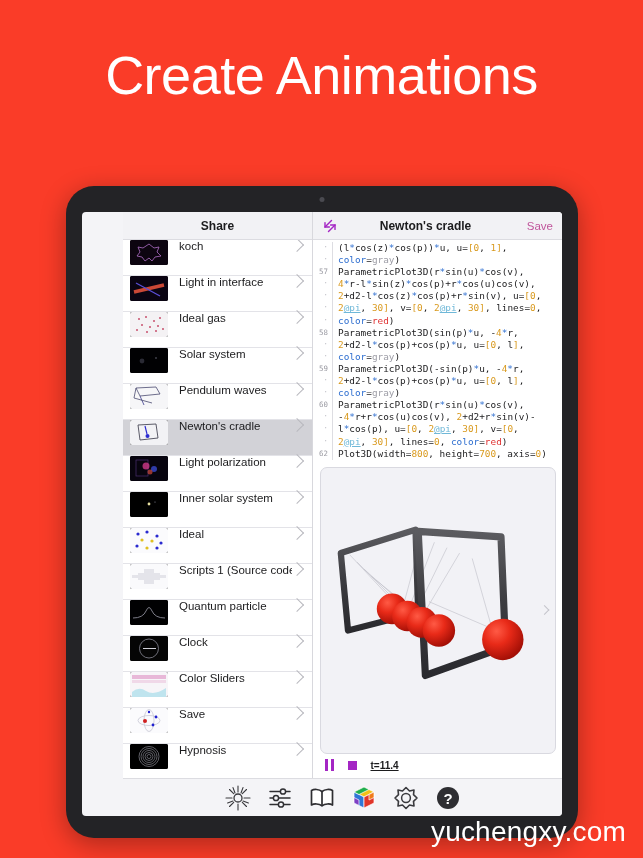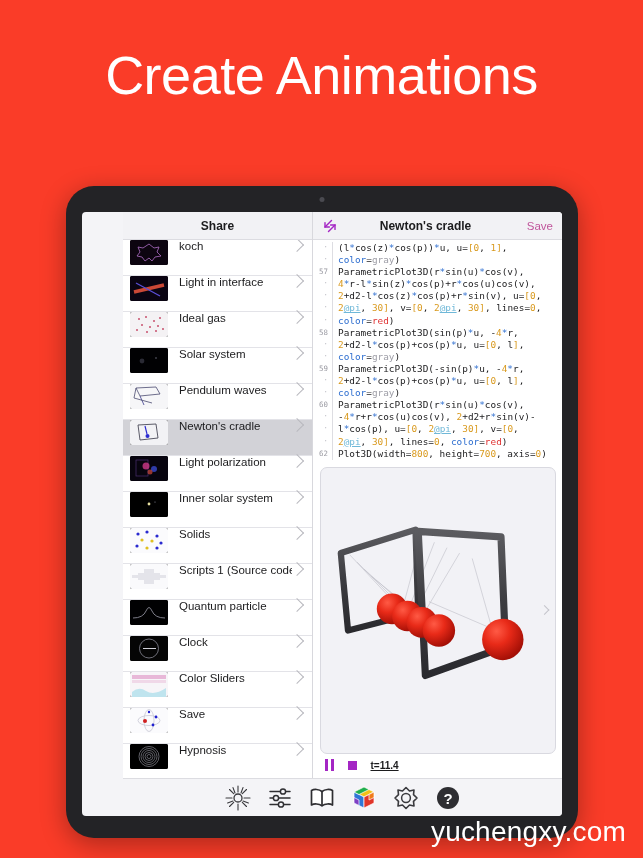--- a/index.html
+++ b/index.html
@@ -342,21 +342,21 @@
                     <circle cx="17" cy="4" r="1.6" fill="#2a2ad0"></circle>
                     <circle cx="27" cy="8" r="1.6" fill="#2a2ad0"></circle>
                     <circle cx="12" cy="12" r="1.6" fill="#e0c020"></circle>
                     <circle cx="22" cy="13" r="1.6" fill="#e0c020"></circle>
                     <circle cx="31" cy="15" r="1.6" fill="#2a2ad0"></circle>
                     <circle cx="7" cy="18" r="1.6" fill="#2a2ad0"></circle>
                     <circle cx="17" cy="20" r="1.6" fill="#e0c020"></circle>
                     <circle cx="27" cy="20" r="1.6" fill="#2a2ad0"></circle>
                   </g>
                 </svg></div>
-              <div class="sb-label">Solids</div>
+              <div class="sb-label">Ideal</div>
               <div class="chev"></div>
             </div>
             <div class="sb-row">
               <div class="sb-thumb"><svg viewBox="0 0 38 25" width="38" height="25">
                   <rect width="38" height="25" fill="#fafafc"></rect>
                   <g fill="#e4e4ea">
                     <rect x="14" y="5" width="10" height="15"></rect>
                     <rect x="8" y="9" width="22" height="7"></rect>
                     <rect x="2" y="11" width="34" height="3"></rect>
                   </g>

